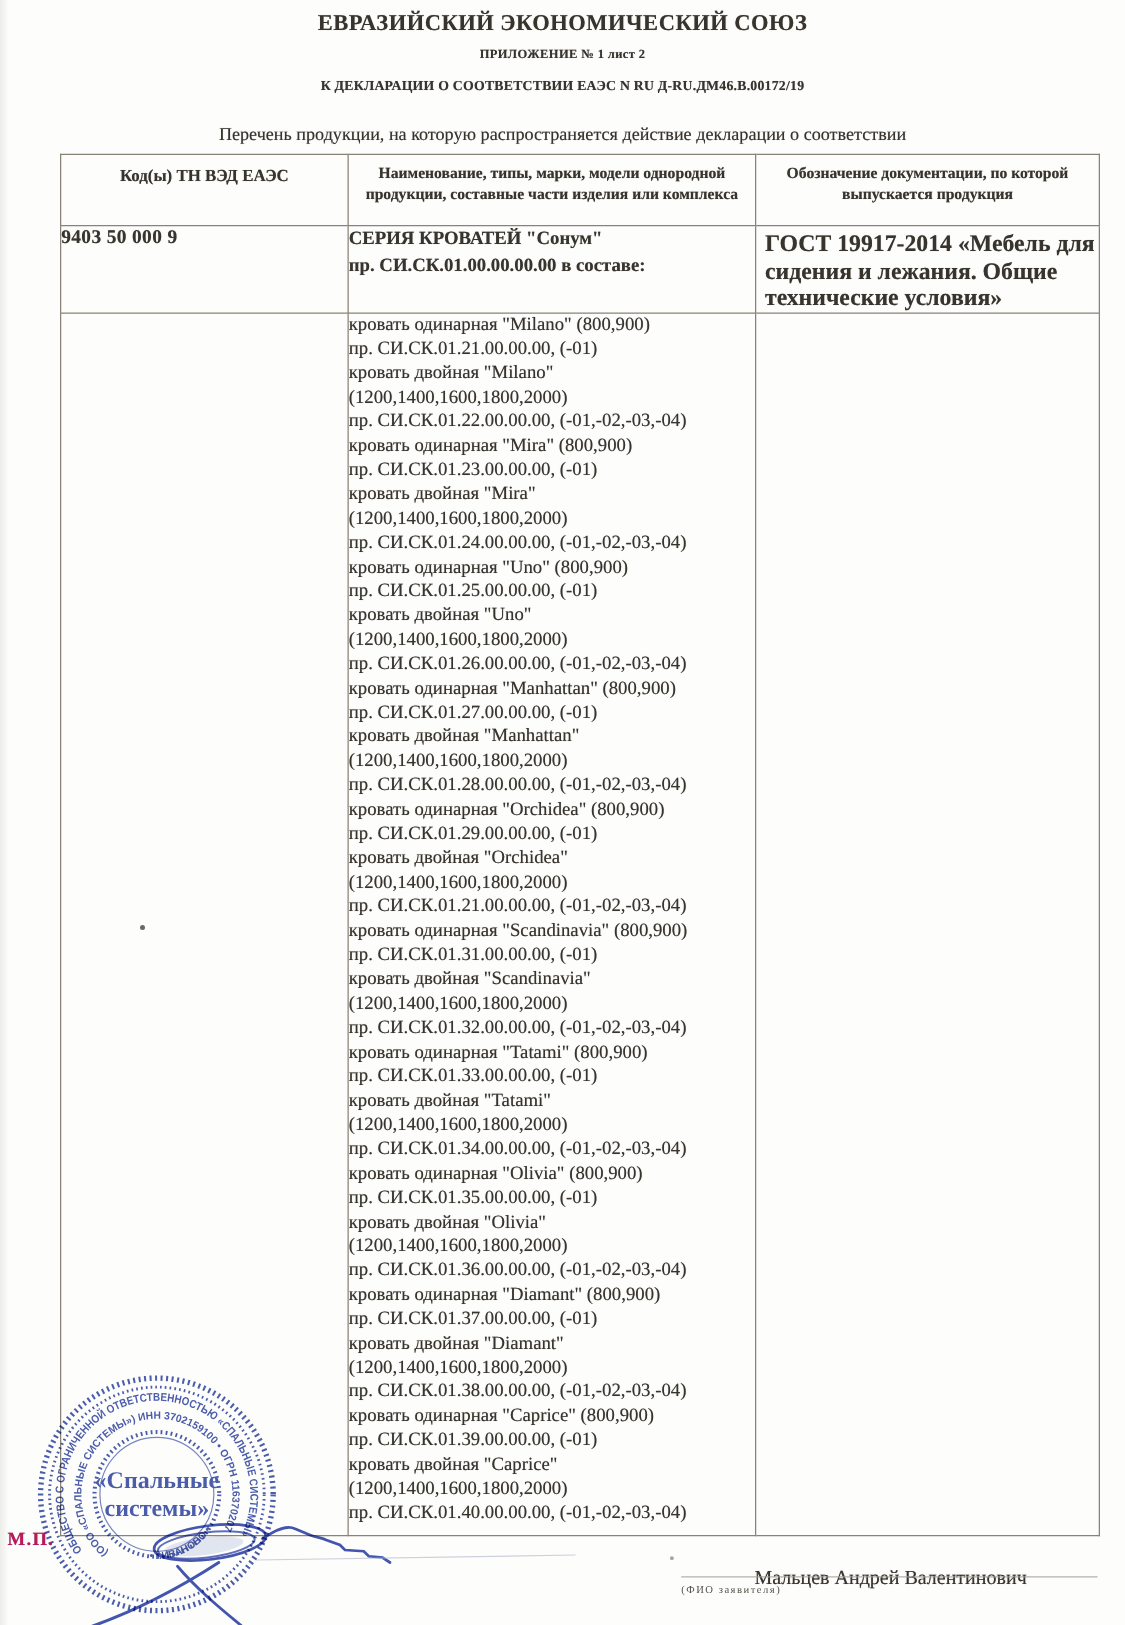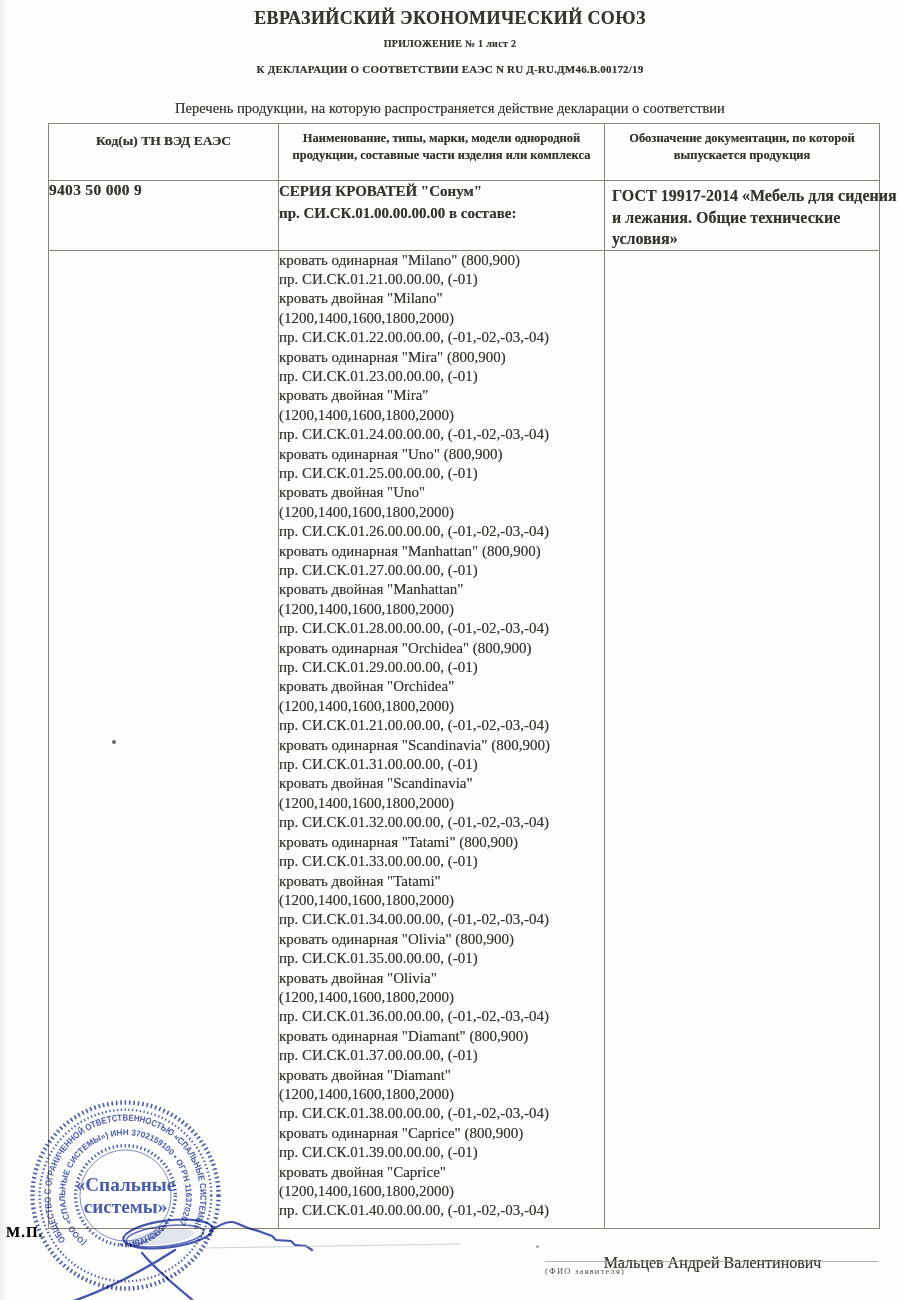--- a/index.html
+++ b/index.html
@@ -32,30 +32,30 @@
     font-weight:bold; text-align:center; font-size:12.5px; line-height:16.5px;
     padding:6px 6px 4px 6px; height:57px;
   }
   .doc-table th.c1 { font-size:13.5px; padding-top:9px; }
   .row-first td { height:50px;font-weight:bold; }
   .row-list td  { height:978px; }
   .cell-code { font-size:15.5px; padding:6px 6px 0 7px; letter-spacing:0.3px; }
   .cell-products { padding:3px 0 0 9px; font-size:15px; }
   .pl1 { line-height:21.5px; white-space:nowrap; }
   .pl  { line-height:19.4px; white-space:nowrap; }
-  .cell-doc { font-size:16px; }
+  .cell-doc { font-size:19px; }
   .doc-overflow { width:302px; line-height:21.5px; padding:4px 0 0 7px; }
 
   .stamp-svg { position:absolute; left:20px; top:1090px; width:211px; height:211px;
                opacity:0.93; mix-blend-mode:multiply; }
   .sig-svg   { position:absolute; left:0; top:0; width:900px; height:1300px;
                pointer-events:none; mix-blend-mode:multiply; }
 
   .mp-label { position:absolute; left:6px; top:1224px; font-size:15px; font-weight:bold;
-              color:#000000; letter-spacing:1px; }
+              color:#be185d; letter-spacing:1px; }
   .applicant-name { position:absolute; left:545px; top:1230px; width:335px;
                     text-align:center; font-size:16px;margin-top:24px; }
   .sig-line { position:absolute; left:545px; top:1261px; width:333px;
               border-top:1px solid #a39f96; opacity:0.8; }
   .applicant-caption { position:absolute; left:545px; top:1266px; width:335px;
                        font-size:8.5px; letter-spacing:1.2px; color:#55514a; }
   .dot-artifact { position:absolute; border-radius:50%; background:#6d675e; }
   .dot-a { left:112px; top:740px; width:4px; height:4px; }
   .dot-b { left:536px; top:1245px; width:3px; height:3px; opacity:0.6; }
 </style>

